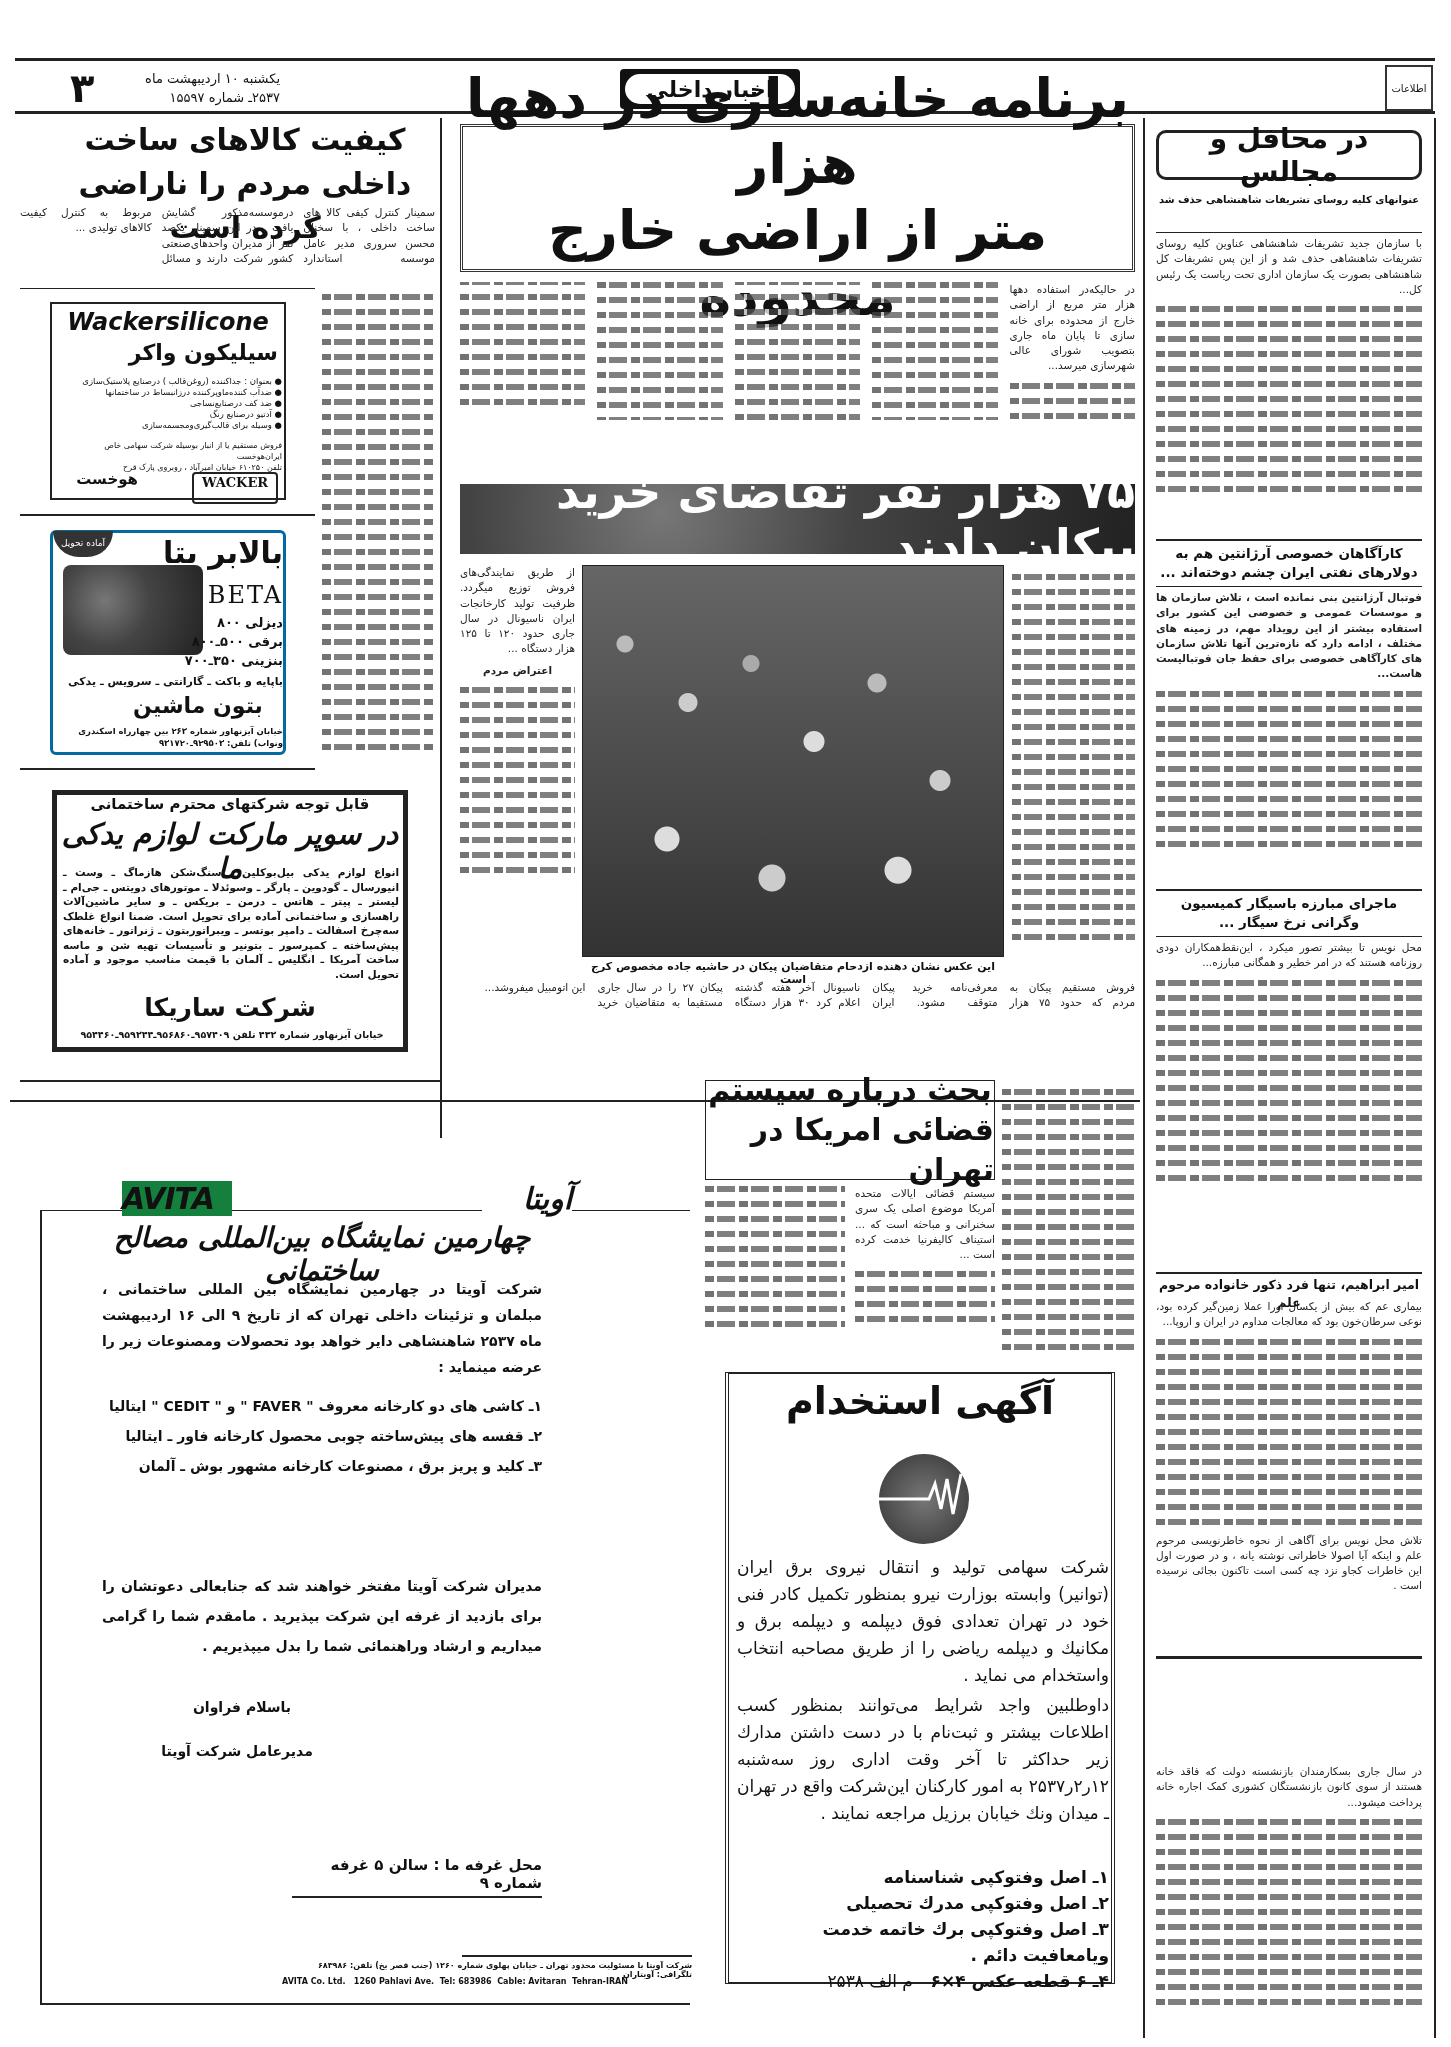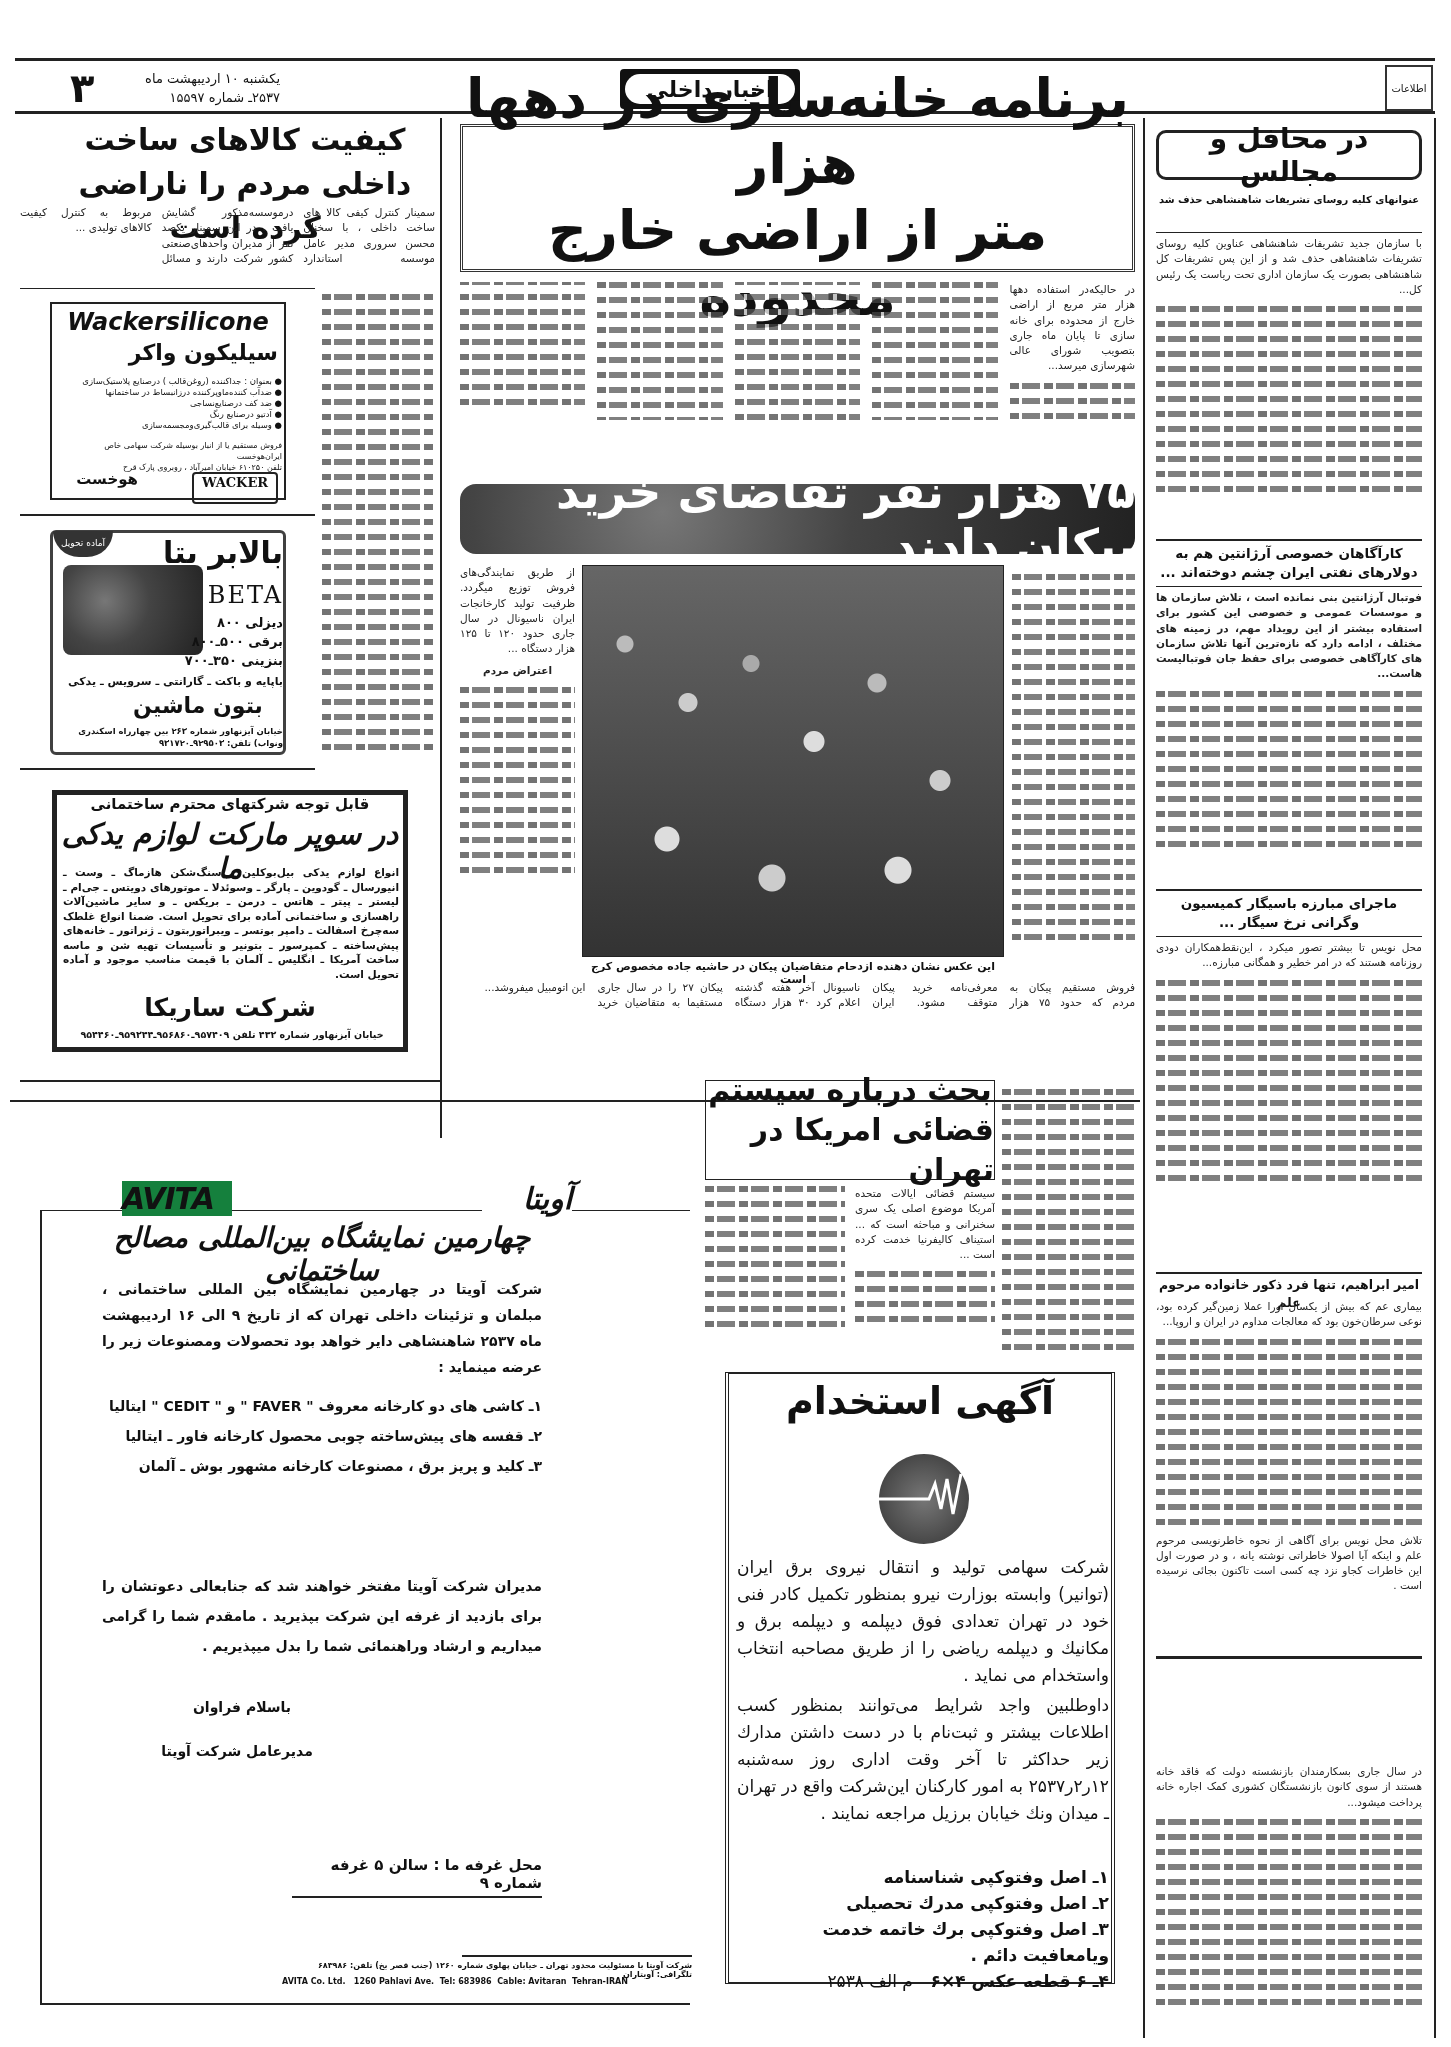--- a/index.html
+++ b/index.html
@@ -14,33 +14,33 @@
   .section-label{left:605px;top:8px;width:180px;height:40px;background:#111;border-radius:4px;padding:5px;}
   .section-label .inner{background:#fff;border-radius:16px;height:100%;display:flex;align-items:center;justify-content:center;font-size:22px;font-weight:bold;}
   .logo{left:1370px;top:4px;width:48px;height:46px;border:2px solid #333;font-size:10px;display:flex;align-items:center;justify-content:center;text-align:center;line-height:1.1;}
   .dateblock{left:115px;top:8px;width:150px;font-size:13px;line-height:19px;}
   .pagenum{left:55px;top:4px;font-size:40px;font-weight:bold;}
   
   .filler{font-size:10.5px;line-height:15.3px;text-align:justify;direction:rtl;color:#222;overflow:hidden;}
   .filler .ln{display:block;height:6px;margin:9px 0 0 0;background:repeating-linear-gradient(90deg,#444 0 9px,#fff 9px 12px,#555 12px 30px,#fff 30px 34px);opacity:.75;}
   .headline-box{border:3px double #333;display:flex;align-items:center;justify-content:center;text-align:center;}
   .big-head{font-size:54px;font-weight:bold;line-height:66px;direction:rtl;}
-  .photo{background:radial-gradient(circle at 30% 40%,#777 0,#444 40%,#222 100%);border-radius:16px;}
+  .photo{background:radial-gradient(circle at 30% 40%,#777 0,#444 40%,#222 100%);}
   .photo-crowd{background:
     radial-gradient(circle at 10% 20%,#bbb 0 8px,transparent 9px),
     radial-gradient(circle at 25% 35%,#ccc 0 9px,transparent 10px),
     radial-gradient(circle at 40% 25%,#aaa 0 8px,transparent 9px),
     radial-gradient(circle at 55% 45%,#ddd 0 10px,transparent 11px),
     radial-gradient(circle at 70% 30%,#bbb 0 9px,transparent 10px),
     radial-gradient(circle at 85% 55%,#ccc 0 10px,transparent 11px),
     radial-gradient(circle at 20% 70%,#ddd 0 12px,transparent 13px),
     radial-gradient(circle at 45% 80%,#ccc 0 13px,transparent 14px),
     radial-gradient(circle at 75% 78%,#ddd 0 13px,transparent 14px),
     linear-gradient(#666,#333);}
-  .ad-box{border:3px solid #404040;border-radius:6px;}
+  .ad-box{border:3px solid #0369a1;border-radius:6px;}
   .bullet::before{content:"● ";}
 </style>
 </head>
 <body>
 
 <div id="masthead" class="abs">
   <div class="abs pagenum">۳</div>
   <div class="abs dateblock rtl">
     <div>یکشنبه ۱۰ اردیبهشت ماه</div>
     <div>۲۵۳۷ـ شماره ۱۵۵۹۷</div>

